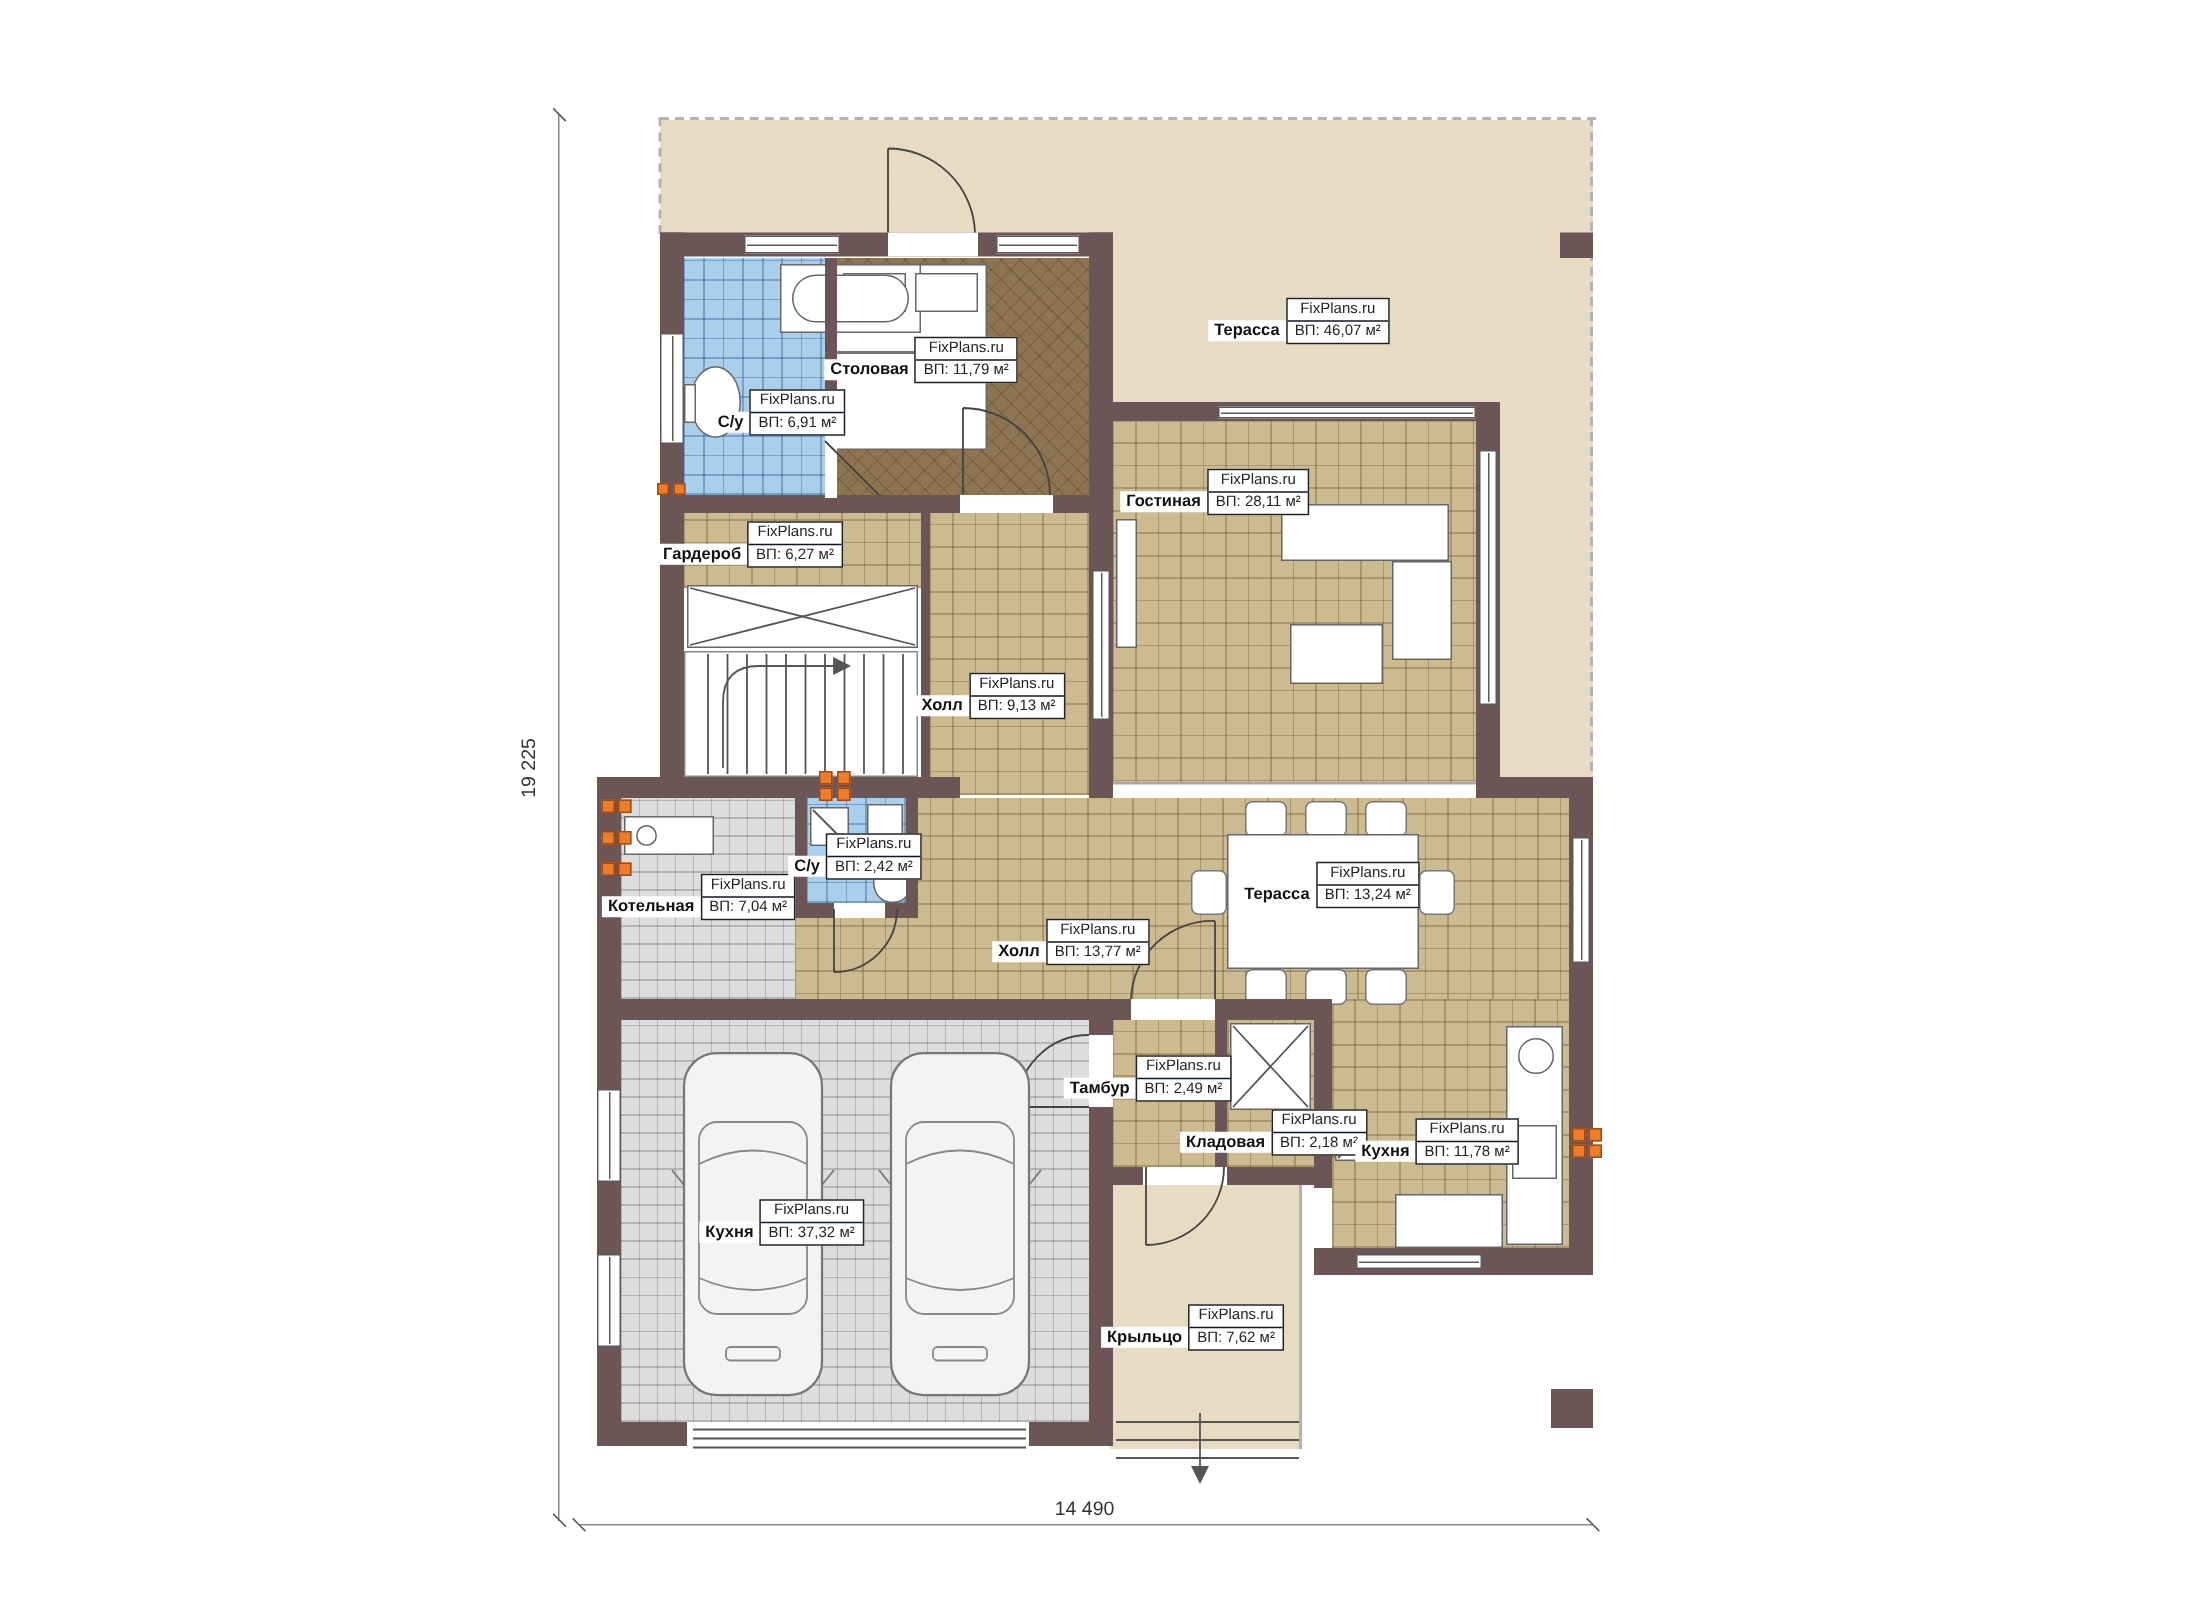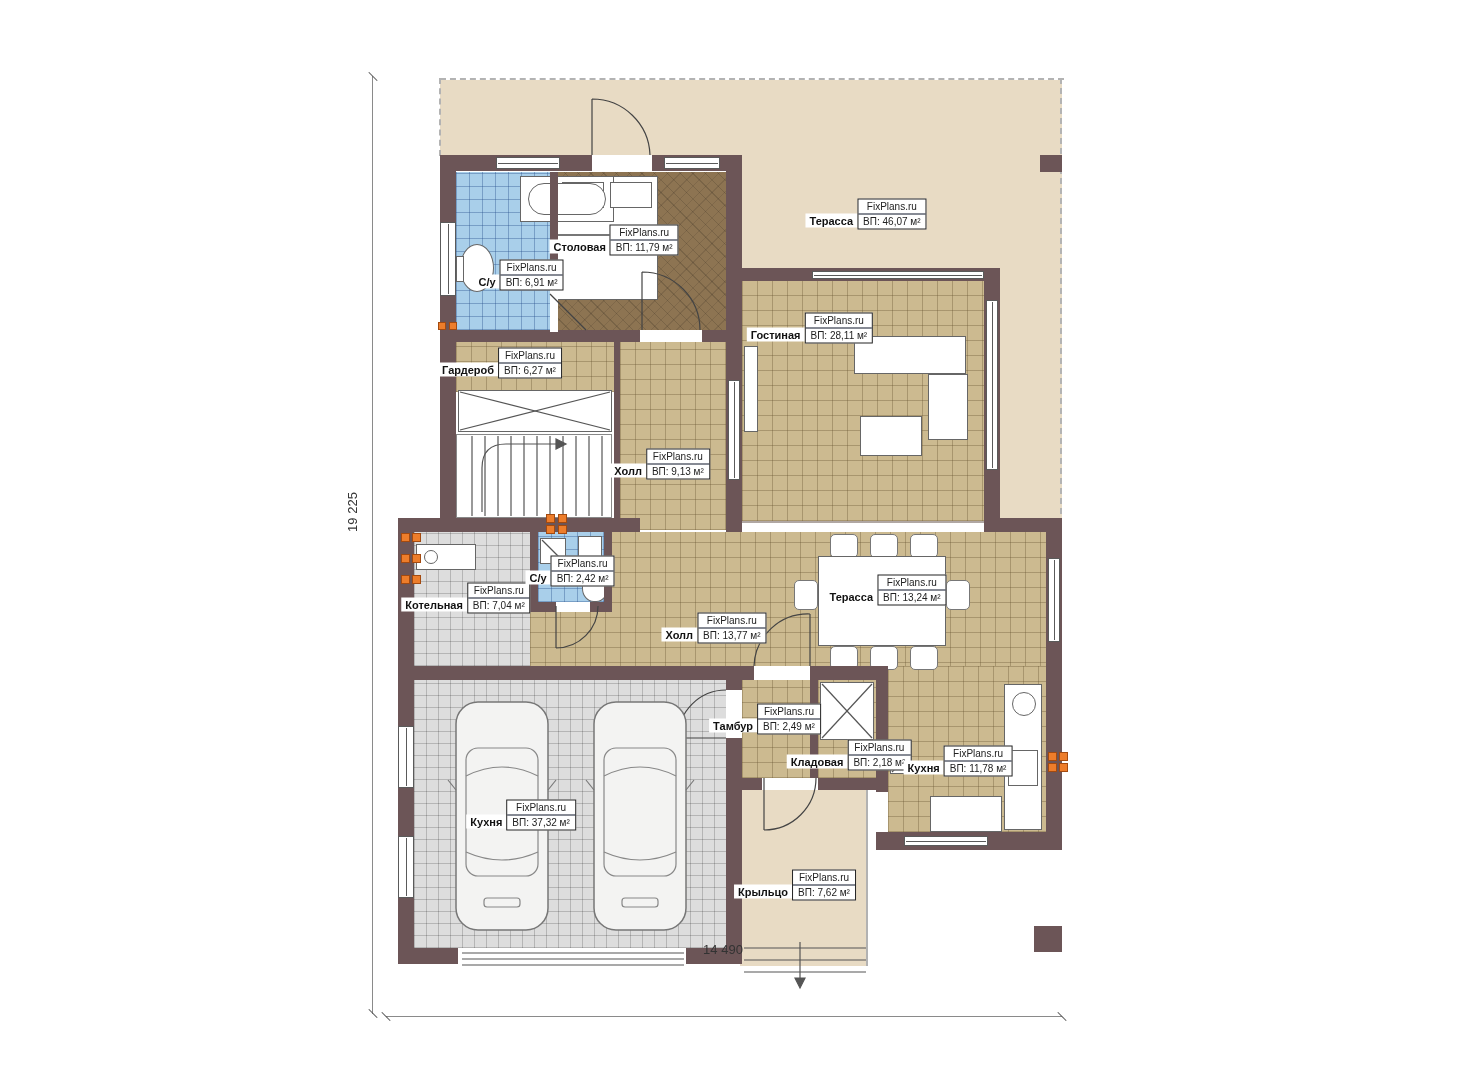--- a/index.html
+++ b/index.html
@@ -282,14 +282,14 @@
       <div class="room-label" style="left: 795px; top: 885px;"><div class="rl-title">Крыльцо</div><div class="rl-box"><div class="rl-row">FixPlans.ru</div><div class="rl-row">ВП: 7,62 м²</div></div></div>
     </div>
 
   <div class="dimline" style="left:372px;top:76px;width:1px;height:938px;"></div>
   <div class="tick" style="left:367px;top:76px;"></div>
   <div class="tick" style="left:367px;top:1013px;"></div>
   <div class="dimlab" style="left:352px;top:512px;transform:translate(-50%,-50%) rotate(-90deg);">19 225</div>
   <div class="dimline" style="left:386px;top:1016px;width:676px;height:1px;"></div>
   <div class="tick" style="left:380px;top:1016px;"></div>
   <div class="tick" style="left:1056px;top:1016px;"></div>
-  <div class="dimlab" style="left:723px;top:942px;transform:translate(-50%,0);">14 490</div>
+  <div class="dimlab" style="left:723px;top:998px;transform:translate(-50%,0);">14 490</div>
 </div>
 
 </body></html>

